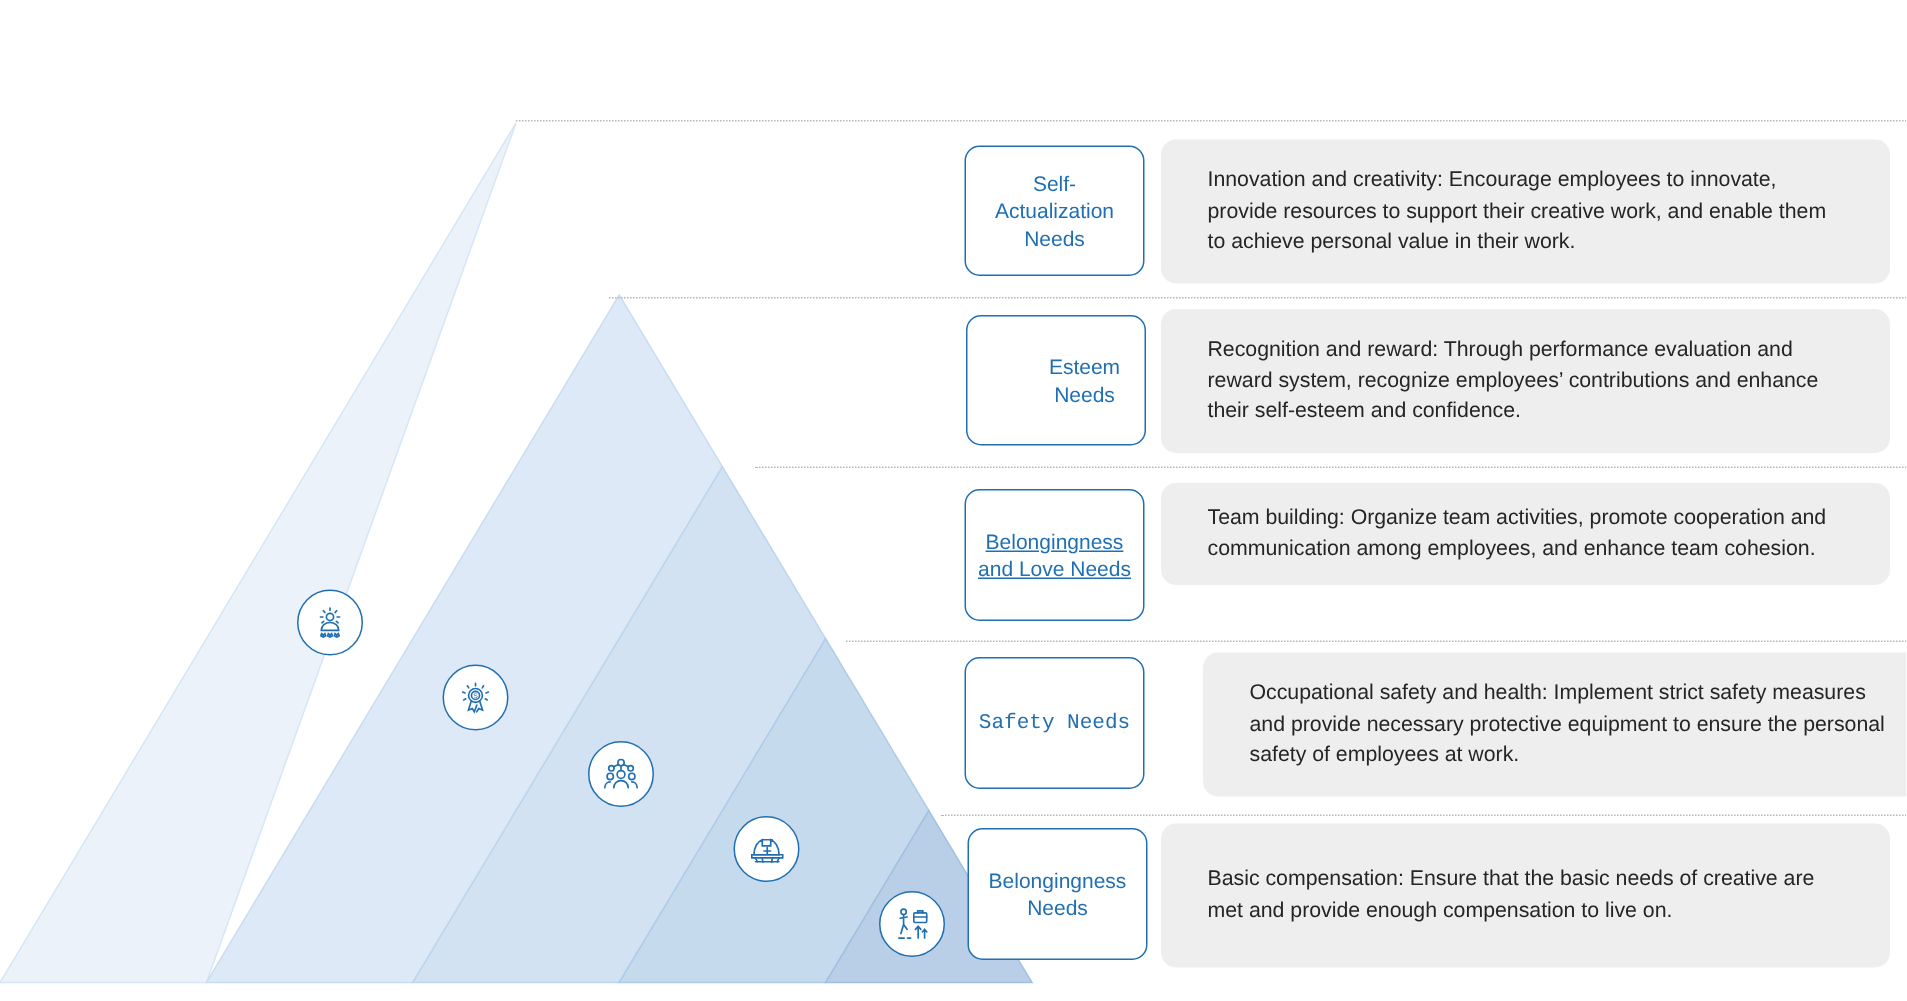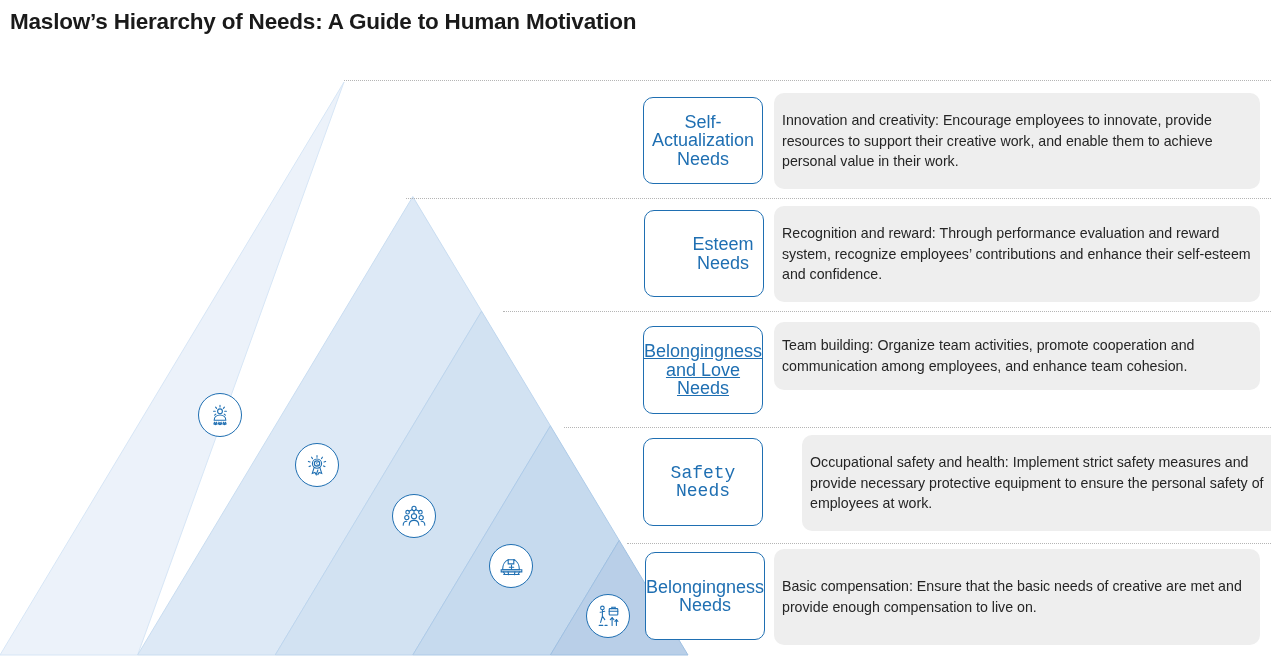--- a/index.html
+++ b/index.html
@@ -69,43 +69,42 @@
   .label-card {
     position: absolute;
     border: 1.6px solid #1f6fb2;
     border-radius: 10px;
     background: #ffffff;
     display: flex;
     align-items: center;
     justify-content: center;
     text-align: center;
     color: #1f6fb2;
-    font-size: 18px;
+    font-size: 14px;
     line-height: 18.5px;
     padding: 4px 6px;
   }
 
   .desc-card {
     position: absolute;
     background: #eeeeee;
     border-radius: 10px;
     display: flex;
     align-items: center;
     color: #252525;
     font-size: 14.2px;
     line-height: 20.8px;
-    padding: 10px 8px;
+    padding: 10px 31px;
   }
 </style>
 </head>
 <body>
 
 <div id="page">
 
-  <div id="title">Maslow’s Hierarchy of Needs: A Guide to Human Motivation</div>
 
   <svg id="pyramid-layer" viewBox="0 0 1271 667" width="1271" height="667" aria-hidden="true">
     <g id="pyramid-shapes">
         <polygon points="344.00,82.00 137.60,655.00 0.00,655.00" fill="#ecf2fa" stroke="#d7e6f6" stroke-width="1"></polygon>
         <polygon points="412.80,196.60 481.60,311.20 275.20,655.00 137.60,655.00" fill="#dde9f6" stroke="#c9ddf1" stroke-width="1"></polygon>
         <polygon points="481.60,311.20 550.40,425.80 412.80,655.00 275.20,655.00" fill="#d2e2f2" stroke="#bdd5ed" stroke-width="1"></polygon>
         <polygon points="550.40,425.80 619.20,540.40 550.40,655.00 412.80,655.00" fill="#c6daee" stroke="#aecbe8" stroke-width="1"></polygon>
         <polygon points="619.20,540.40 688.00,655.00 688.00,655.00 550.40,655.00" fill="#b9cfe8" stroke="#9fc0e2" stroke-width="1"></polygon>
       </g>
   </svg>

